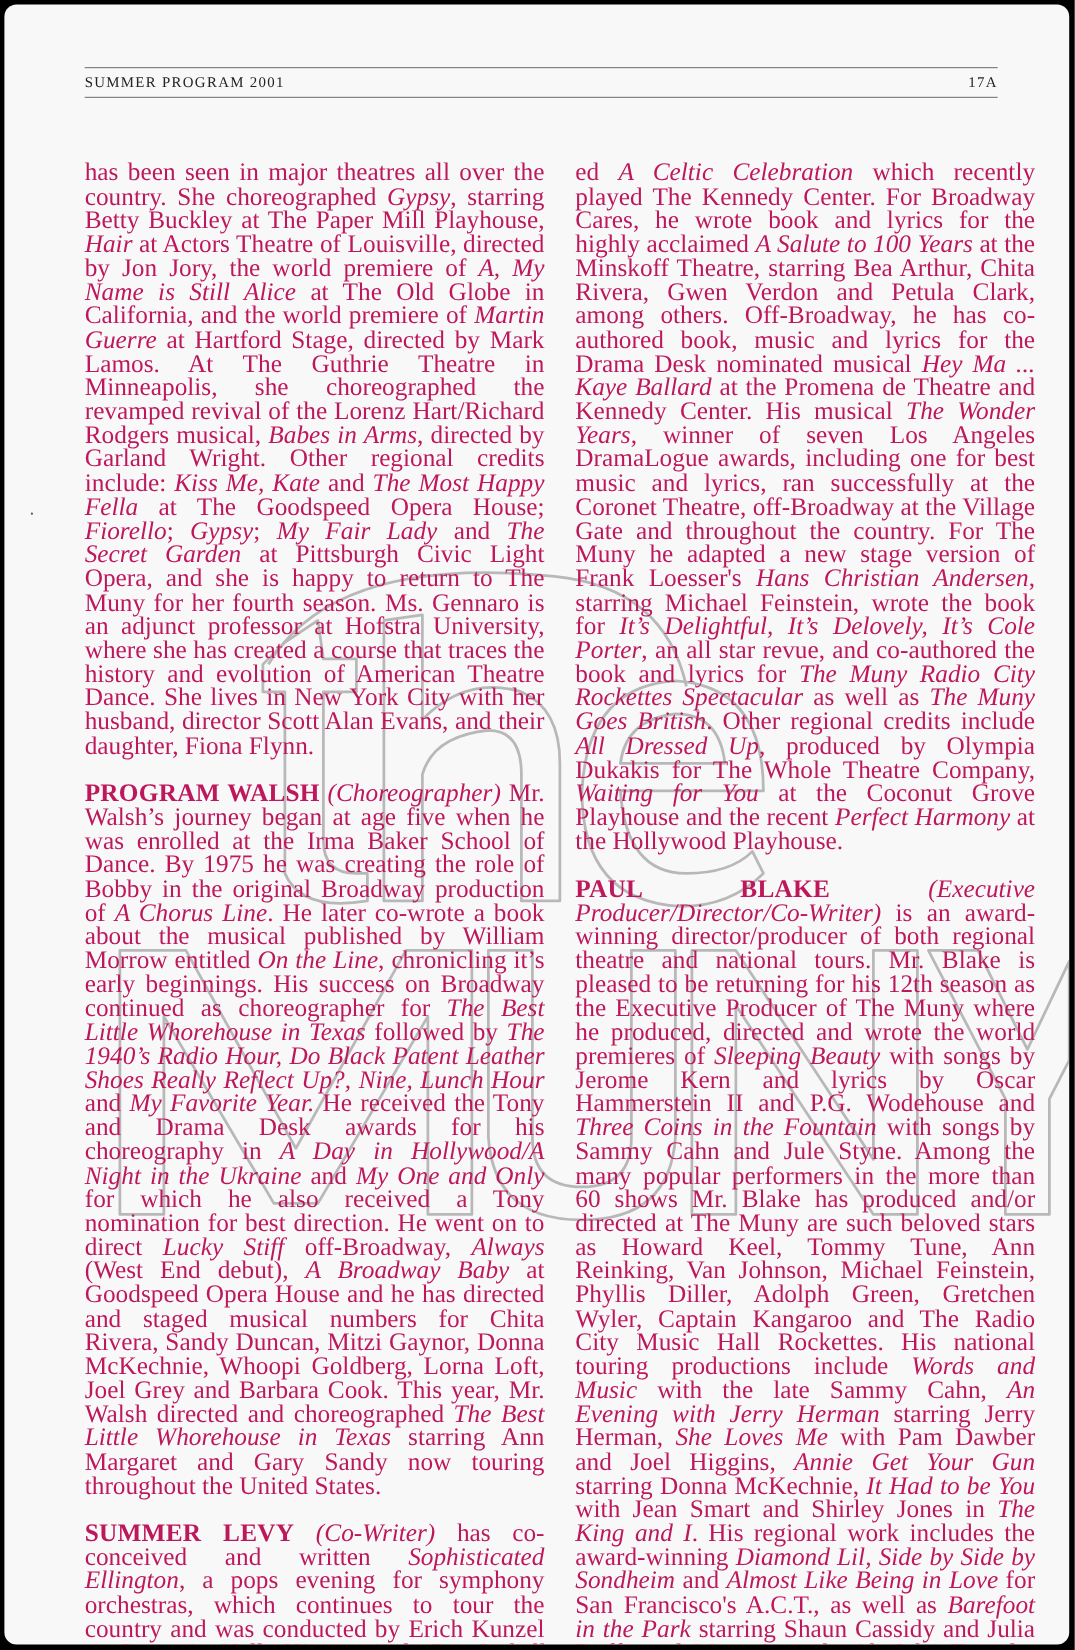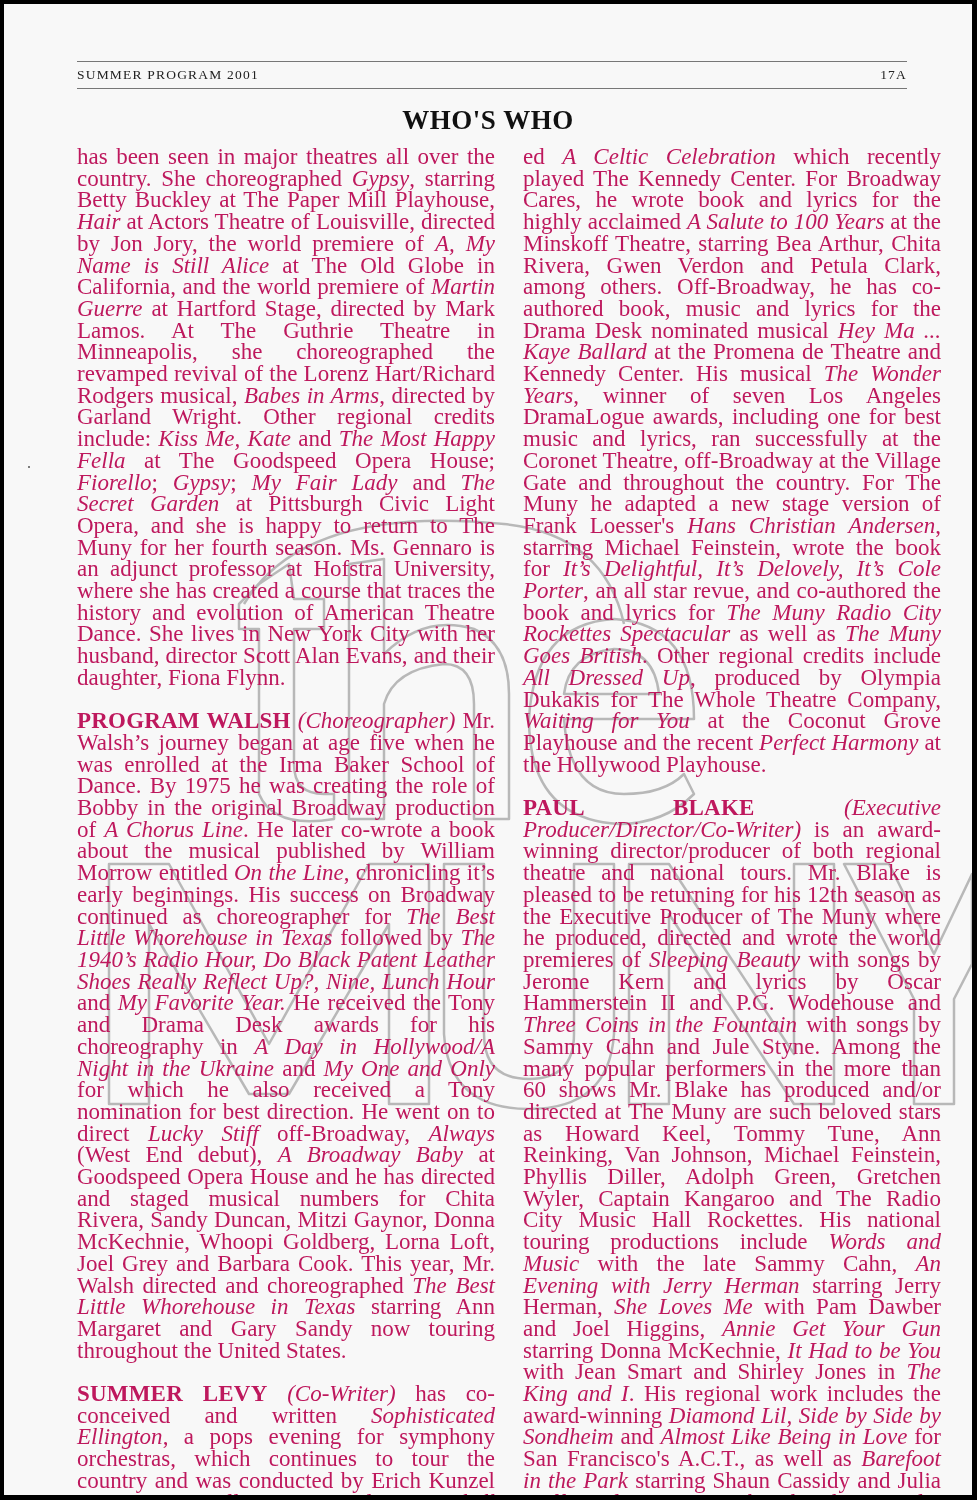--- a/index.html
+++ b/index.html
@@ -2,21 +2,21 @@
 <html><head>
   <meta charset="utf-8">
   <style>
     html, body { margin:0; padding:0; }
     body {
       width:977px; height:1500px; background:#000; position:relative; overflow:hidden;
       font-family: "Liberation Serif", "DejaVu Serif", serif;
     }
     .page {
       position:absolute; left:4px; top:4px; width:968px; height:1491px;
-      background:#f8f8f8; overflow:hidden;
+      background:#f8f8f8; overflow:hidden;border-radius:11px;
     }
     .header {
       position:absolute; left:73px; top:57px; width:830px; height:26px;
       border-top:1.5px solid #777; border-bottom:1.5px solid #777;
       display:flex; justify-content:space-between; align-items:center;
       font-size:13.5px; letter-spacing:1.2px; color:#222;
     }
     .title {
       position:absolute; left:0; top:101px; width:968px; text-align:center;
       font-size:27px; font-weight:bold; color:#111; letter-spacing:0.5px;
@@ -63,21 +63,20 @@
     </g>
   </svg>
 
   <div class="stray-dot"></div>
 
   <div class="header">
     <span>SUMMER PROGRAM 2001</span>
     <span>17A</span>
   </div>
 
-  <div class="title">WHO'S WHO</div>
 
   <div class="col left">
     <p>has been seen in major theatres all over the country. She choreographed <i>Gypsy</i>, starring Betty Buckley at The Paper Mill Playhouse, <i>Hair</i> at Actors Theatre of Louisville, directed by Jon Jory, the world premiere of <i>A, My Name is Still Alice</i> at The Old Globe in California, and the world premiere of <i>Martin Guerre</i> at Hartford Stage, directed by Mark Lamos. At The Guthrie Theatre in Minneapolis, she choreographed the revamped revival of the Lorenz Hart/Richard Rodgers musical, <i>Babes in Arms</i>, directed by Garland Wright. Other regional credits include: <i>Kiss Me, Kate</i> and <i>The Most Happy Fella</i> at The Goodspeed Opera House; <i>Fiorello</i>; <i>Gypsy</i>; <i>My Fair Lady</i> and <i>The Secret Garden</i> at Pittsburgh Civic Light Opera, and she is happy to return to The Muny for her fourth season. Ms. Gennaro is an adjunct professor at Hofstra University, where she has created a course that traces the history and evolution of American Theatre Dance. She lives in New York City with her husband, director Scott Alan Evans, and their daughter, Fiona Flynn.</p>
     <p>
       <span class="name">PROGRAM WALSH</span>
       <span class="role">(Choreographer)</span><span> Mr. Walsh’s jour­ney began at age five when he was enrolled at the Irma Baker School of Dance. By 1975 he was creating the role of Bobby in the original Broadway production of <i>A Chorus Line</i>. He later co-wrote a book about the musical published by William Morrow entitled <i>On the Line</i>, chronicling it’s early beginnings. His success on Broadway continued as choreographer for <i>The Best Little Whorehouse in Texas</i> followed by <i>The 1940’s Radio Hour, Do Black Patent Leather Shoes Really Reflect Up?, Nine, Lunch Hour</i> and <i>My Favorite Year.</i> He received the Tony and Drama Desk awards for his choreography in <i>A Day in Hollywood/A Night in the Ukraine</i> and <i>My One and Only</i> for which he also received a Tony nomination for best direction. He went on to direct <i>Lucky Stiff</i> off-Broadway, <i>Always</i> (West End debut), <i>A Broadway Baby</i> at Goodspeed Opera House and he has directed and staged musical numbers for Chita Rivera, Sandy Duncan, Mitzi Gaynor, Donna McKechnie, Whoopi Goldberg, Lorna Loft, Joel Grey and Barbara Cook. This year, Mr. Walsh directed and choreographed <i>The Best Little Whorehouse in Texas</i> starring Ann Margaret and Gary Sandy now touring throughout the United States.</span>
     </p>
     <p>
       <span class="name">SUMMER LEVY</span>
       <span class="role">(Co-Writer)</span><span> has co-conceived and writ­ten <i>Sophisticated Ellington</i>, a pops evening for sympho­ny orchestras, which continues to tour the country and was conducted by Erich Kunzel at Carnegie Hall. His musical, <i>Dr. Jeckyll and Mr. Hyde</i>, for which he co-authored book and lyrics, has been seen at the Northshore Music Theatre, at the Kansas City Starlight and at the Paper Mill Playhouse. For the Indianapolis Symphony Orchestra, he has written and directed <i>A Yuletide Celebration</i>, as well as the narration for Bartok's <i>Miraculous Mandarin</i>, starring Werner Klemperer. For the Symphonic Pops, a consortium of twelve sympho­ny orchestras around the nation, he wrote and direct­</span>

